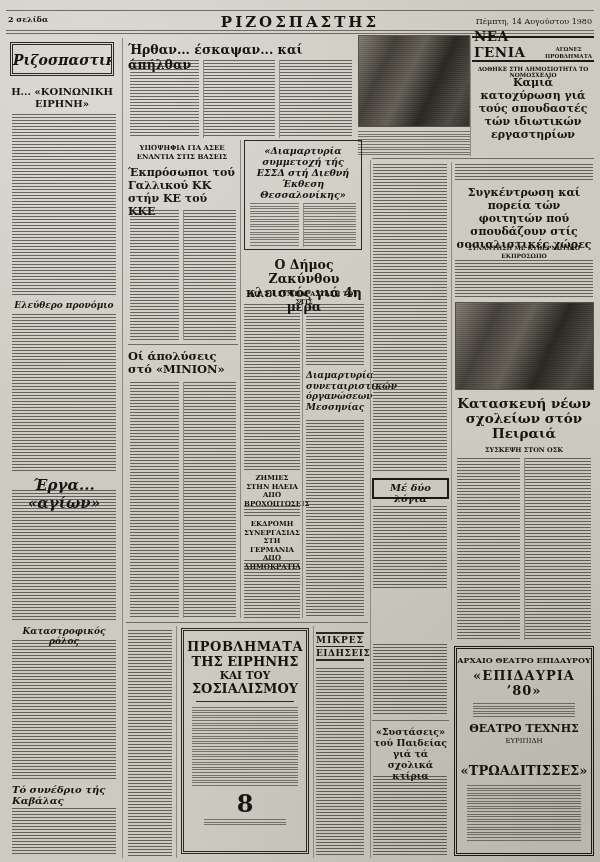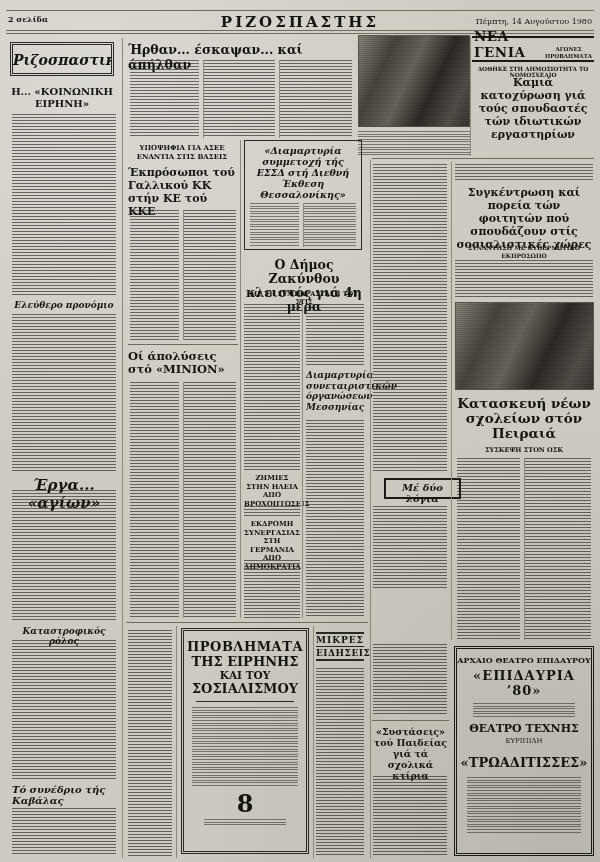--- a/index.html
+++ b/index.html
@@ -131,21 +131,21 @@
       <span style="display:block">ΠΡΟΒΛΗΜΑΤΑ</span>
     </span>
   </div>
 
   <div class="abs b ctr" style="left:472px;top:66px;width:122px;font-size:5.8px">ΔΟΘΗΚΕ ΣΤΗ ΔΗΜΟΣΙΟΤΗΤΑ ΤΟ ΝΟΜΟΣΧΕΔΙΟ</div>
   <div class="abs b ctr" style="left:472px;top:76px;width:122px;font-size:11px;line-height:13px">Καμιά κατοχύρωση γιά τούς σπουδαστές τών ιδιωτικών εργαστηρίων</div>
 
   <div class="abs rh" style="left:372px;top:158px;width:222px"></div>
 
   <div class="abs g" style="left:373px;top:164px;width:74px;height:308px"></div>
-  <div class="abs ctr" style="left:384px;top:478px;width:77px;height:21px;border:2px solid #1c1a14">
+  <div class="abs ctr" style="left:372px;top:478px;width:77px;height:21px;border:2px solid #1c1a14">
     <div class="b i" style="font-size:10px;margin-top:2px">Μέ δύο λόγια</div>
   </div>
   <div class="abs g" style="left:373px;top:506px;width:74px;height:84px"></div>
   <div class="abs g" style="left:373px;top:644px;width:74px;height:72px"></div>
   <div class="abs rh" style="left:372px;top:720px;width:77px"></div>
   <div class="abs b ctr" style="left:372px;top:726px;width:77px;font-size:9.5px;line-height:11px">«Συστάσεις» τού Παιδείας γιά τά σχολικά κτίρια</div>
   <div class="abs g" style="left:373px;top:776px;width:74px;height:80px"></div>
 
   <div class="abs rv" style="left:451px;top:162px;height:478px"></div>
 
@@ -160,17 +160,17 @@
     <div class="c g"></div>
     <div class="c g"></div>
   </div>
 
   <div class="abs ctr" style="left:454px;top:646px;width:140px;height:210px;border:3px double #1c1a14;overflow:hidden">
     <div class="b" style="font-size:8px;margin-top:6px">ΑΡΧΑΙΟ ΘΕΑΤΡΟ ΕΠΙΔΑΥΡΟΥ</div>
     <div class="b" style="font-size:13px;letter-spacing:1px;margin-top:3px">«ΕΠΙΔΑΥΡΙΑ ’80»</div>
     <div class="gs" style="height:14px;margin:5px 16px"></div>
     <div class="b" style="font-size:11px">ΘΕΑΤΡΟ ΤΕΧΝΗΣ</div>
     <div style="font-size:7px;margin-top:2px">ΕΥΡΙΠΙΔΗ</div>
-    <div class="b" style="font-size:13px;margin-top:10px">«ΤΡΩΑΔΙΤΙΣΣΕΣ»</div>
+    <div class="b" style="font-size:13px;margin-top:18px">«ΤΡΩΑΔΙΤΙΣΣΕΣ»</div>
     <div class="gs" style="height:56px;margin:7px 10px"></div>
   </div>
 
 </div>
 
 </body></html>

